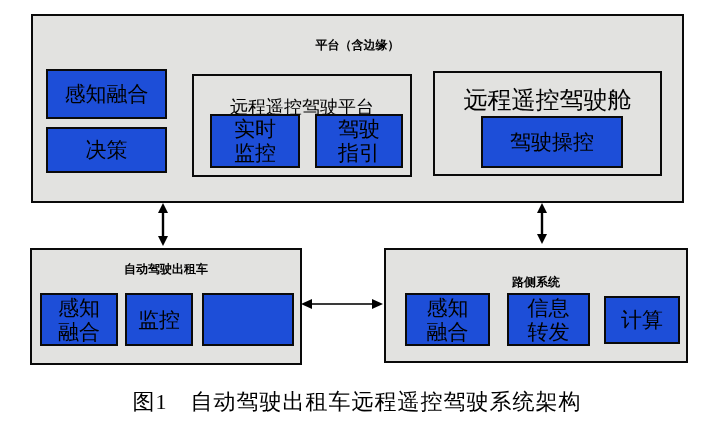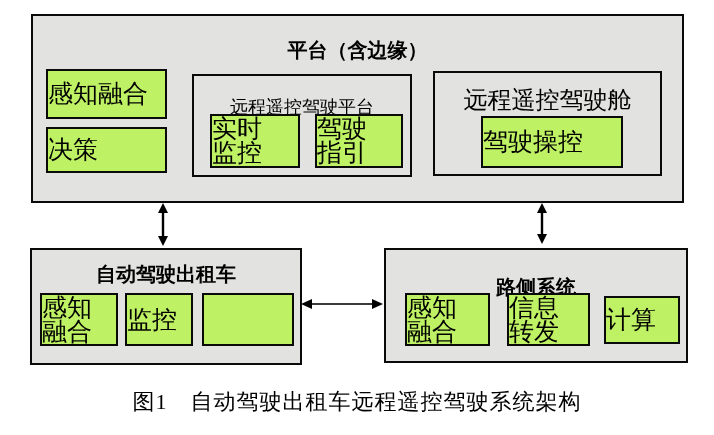--- a/index.html
+++ b/index.html
@@ -7,27 +7,27 @@
     position:relative;width:714px;height:435px;background:#ffffff;overflow:hidden;
     font-family:"Liberation Serif","DejaVu Serif",serif;color:#000000;
   }
   .outer{
     position:absolute;background:#e2e2e0;border:2px solid #0a0a0a;box-sizing:border-box;
   }
   .group{
     position:absolute;background:transparent;border:2px solid #0a0a0a;box-sizing:border-box;
   }
   .inner{
-    position:absolute;background:#bef264;border:2px solid #0a0a0a;box-sizing:border-box;
-    display:flex;align-items:center;text-align:center;
-    font-size:25px;line-height:24px;
+    position:absolute;background:#1d4ed8;border:2px solid #0a0a0a;box-sizing:border-box;
+    display:flex;align-items:center;justify-content:center;text-align:center;
+    font-size:21px;line-height:24px;
   }
   .inner span{display:block;}
   .box-title{
-    position:absolute;left:0;right:0;text-align:center;font-size:20px;
+    position:absolute;left:0;right:0;text-align:center;font-size:12px;
   }
   .bold{font-weight:bold;}
   .arrow{position:absolute;}
   .caption{
     position:absolute;left:0;right:0;top:387px;text-align:center;
     font-size:22px;letter-spacing:1px;color:#000000;
   }
 </style>
 </head>
 <body>

